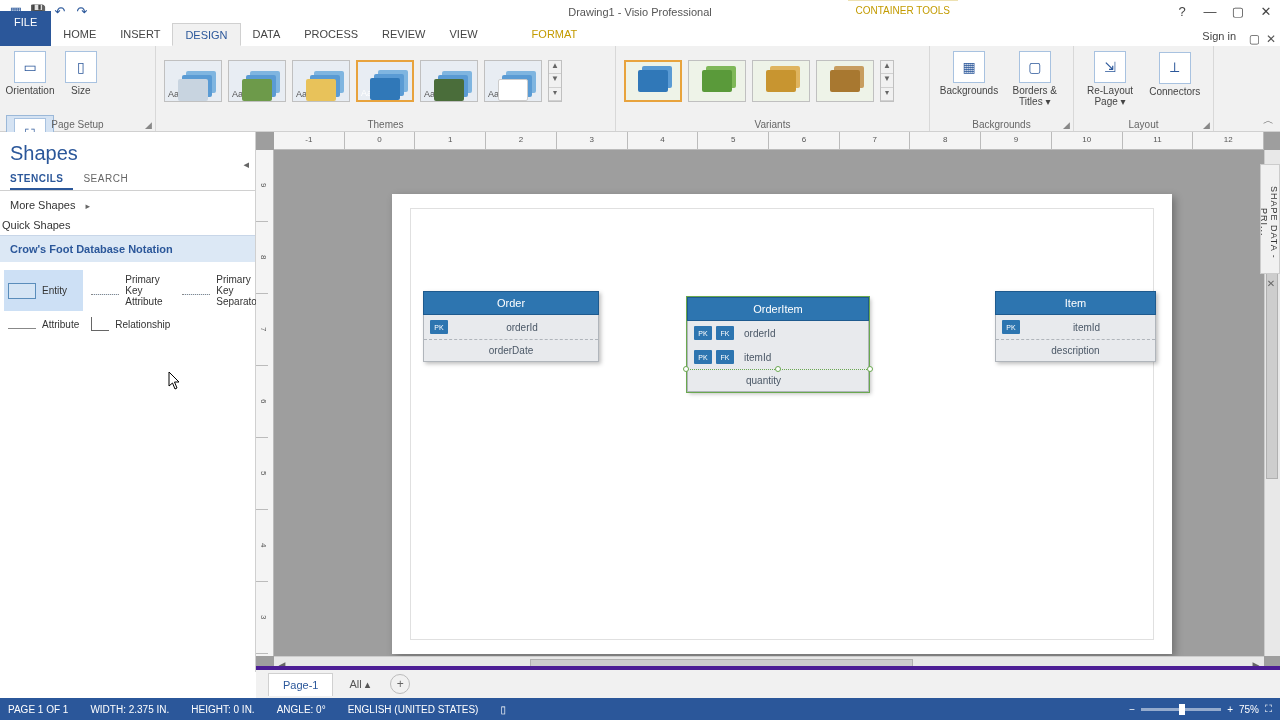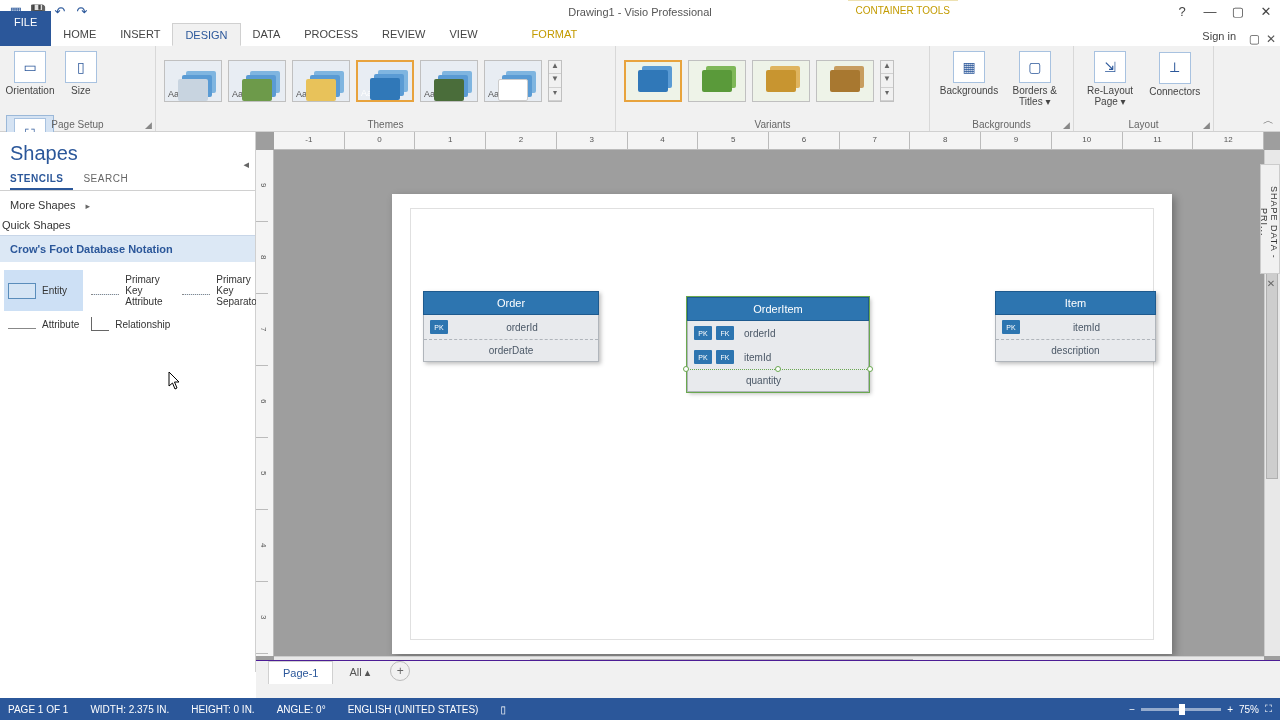--- a/index.html
+++ b/index.html
@@ -98,21 +98,21 @@
 .scroll-h .track { flex:1; position:relative; height:14px;}
 .scroll-h .thumb { position:absolute; left:25%; width:40%; height:12px; top:1px; background:#cdcdcd; border:1px solid #b0b0b0;}
 .scroll-v { position: absolute; top: 18px; right: 0; bottom: 16px; width: 16px; background: #e8e8e8; border-left: 1px solid #ccc;}
 .scroll-v .thumb { position:absolute; top:5%; height:60%; width:12px; left:1px; background:#cdcdcd; border:1px solid #b0b0b0;}
 
 
 .shape-data-tab { position: absolute; right: 0; top: 32px; width: 20px; height: 110px; background: #f1f1f1; border: 1px solid #ccc; writing-mode: vertical-rl; font-size: 9px; color: #333; text-align: center; padding-top: 6px; letter-spacing: 1px;}
 .shape-data-close { position: absolute; right: 2px; top: 146px; width: 14px; height: 14px; font-size: 10px; color: #666; text-align:center;}
 
 
-.page-tabs { position: absolute; bottom: 22px; left: 256px; right: 0; height: 38px; background: #f1f1f1; border-top: 1px solid #4c1d95; display: flex; align-items: flex-start; padding-left: 12px; font-size: 11px; }
+.page-tabs { position: absolute; bottom: 22px; left: 256px; right: 0; height: 32px; background: #f1f1f1; border-top: 4px solid #4c1d95; display: flex; align-items: center; padding-left: 12px; font-size: 11px; }
 .page-tab { padding: 5px 14px; background: #fff; border: 1px solid #d0d0d0; border-bottom: none; color: #2b579a; }
 .page-tab-all { padding: 5px 10px; color: #555; margin-left: 6px; }
 .page-tab-add { width: 20px; height: 20px; border-radius: 50%; border: 1px solid #bbb; text-align: center; line-height: 18px; margin-left: 10px; color: #666; font-size: 12px;}
 
 
 .statusbar { position: absolute; bottom: 0; left: 0; right: 0; height: 22px; background: #2b579a; color: #fff; font-size: 10px; display: flex; align-items: center; padding: 0 8px; }
 .statusbar > span { margin-right: 22px; }
 .statusbar .zoom-controls { position: absolute; right: 8px; display: flex; align-items: center; gap: 6px; }
 .zoom-slider { width: 80px; height: 3px; background: rgba(255,255,255,0.5); position: relative; }
 .zoom-slider .knob { position: absolute; left: 38px; top: -4px; width: 6px; height: 11px; background: #fff; }

